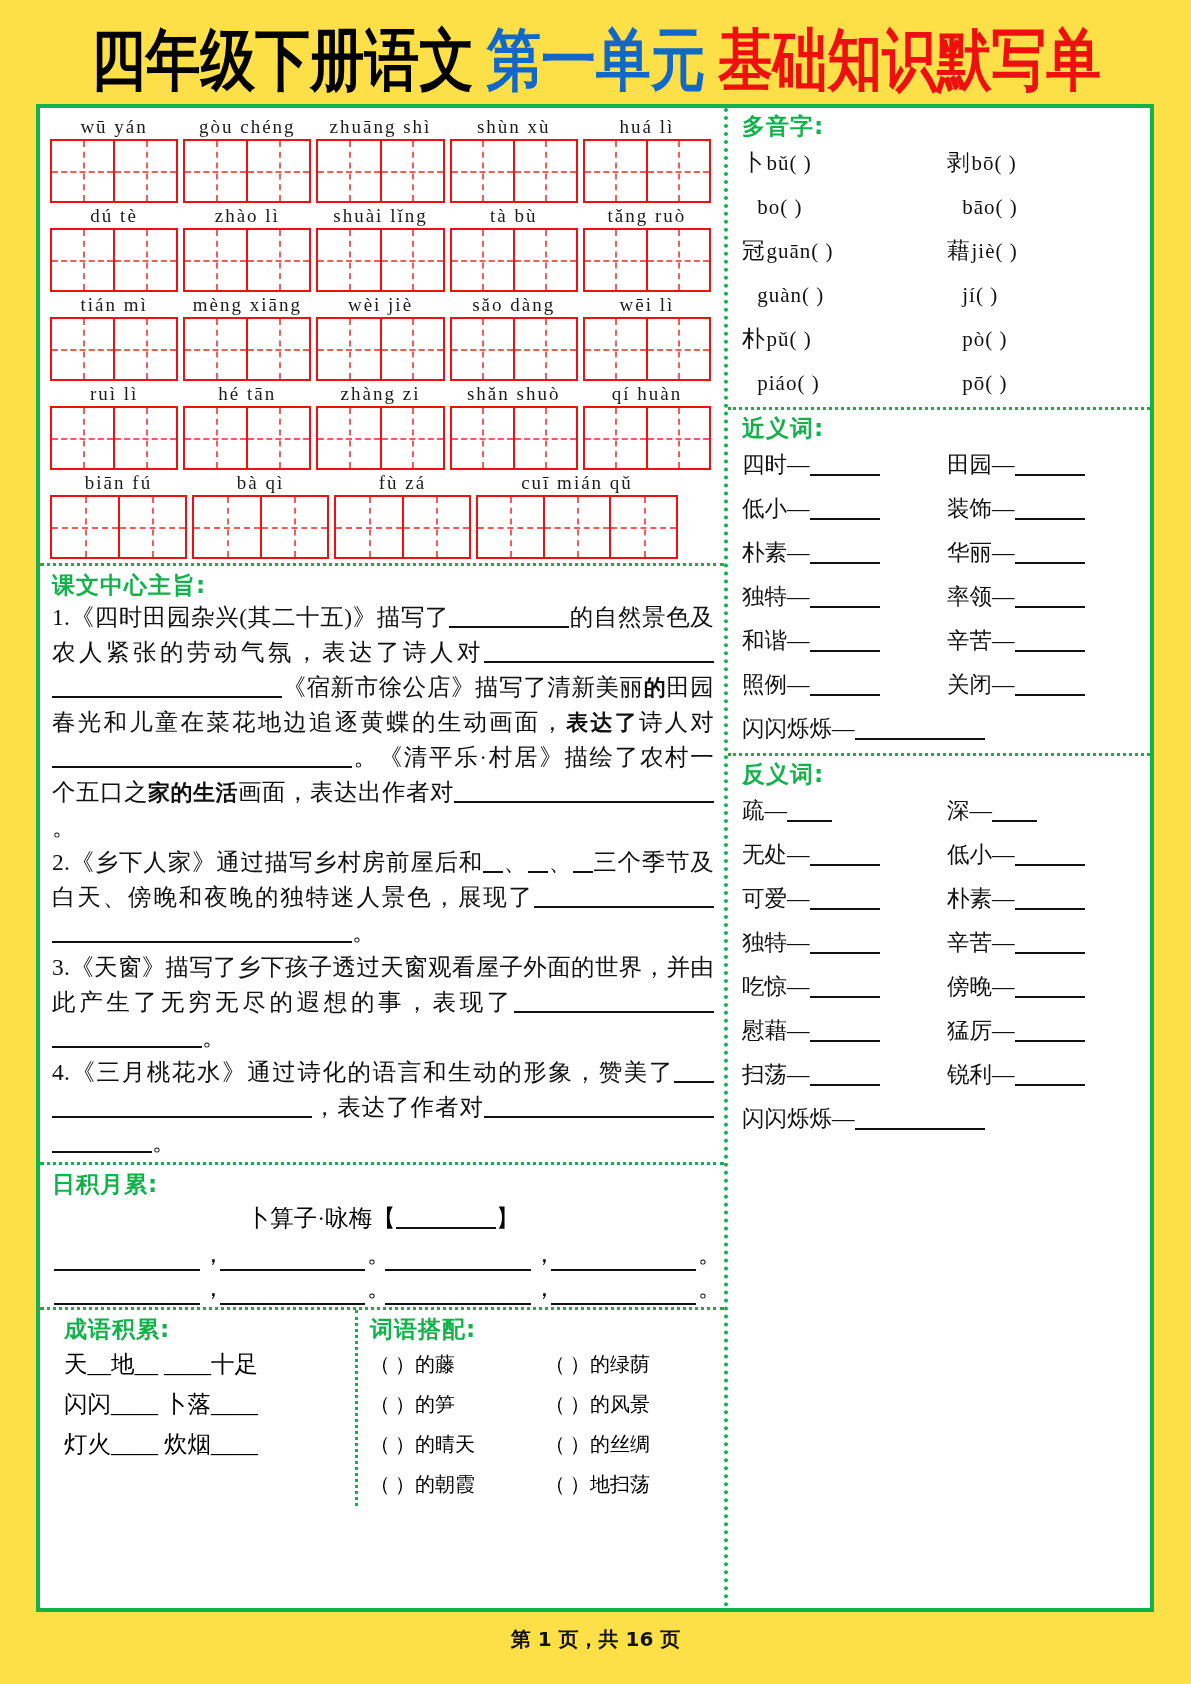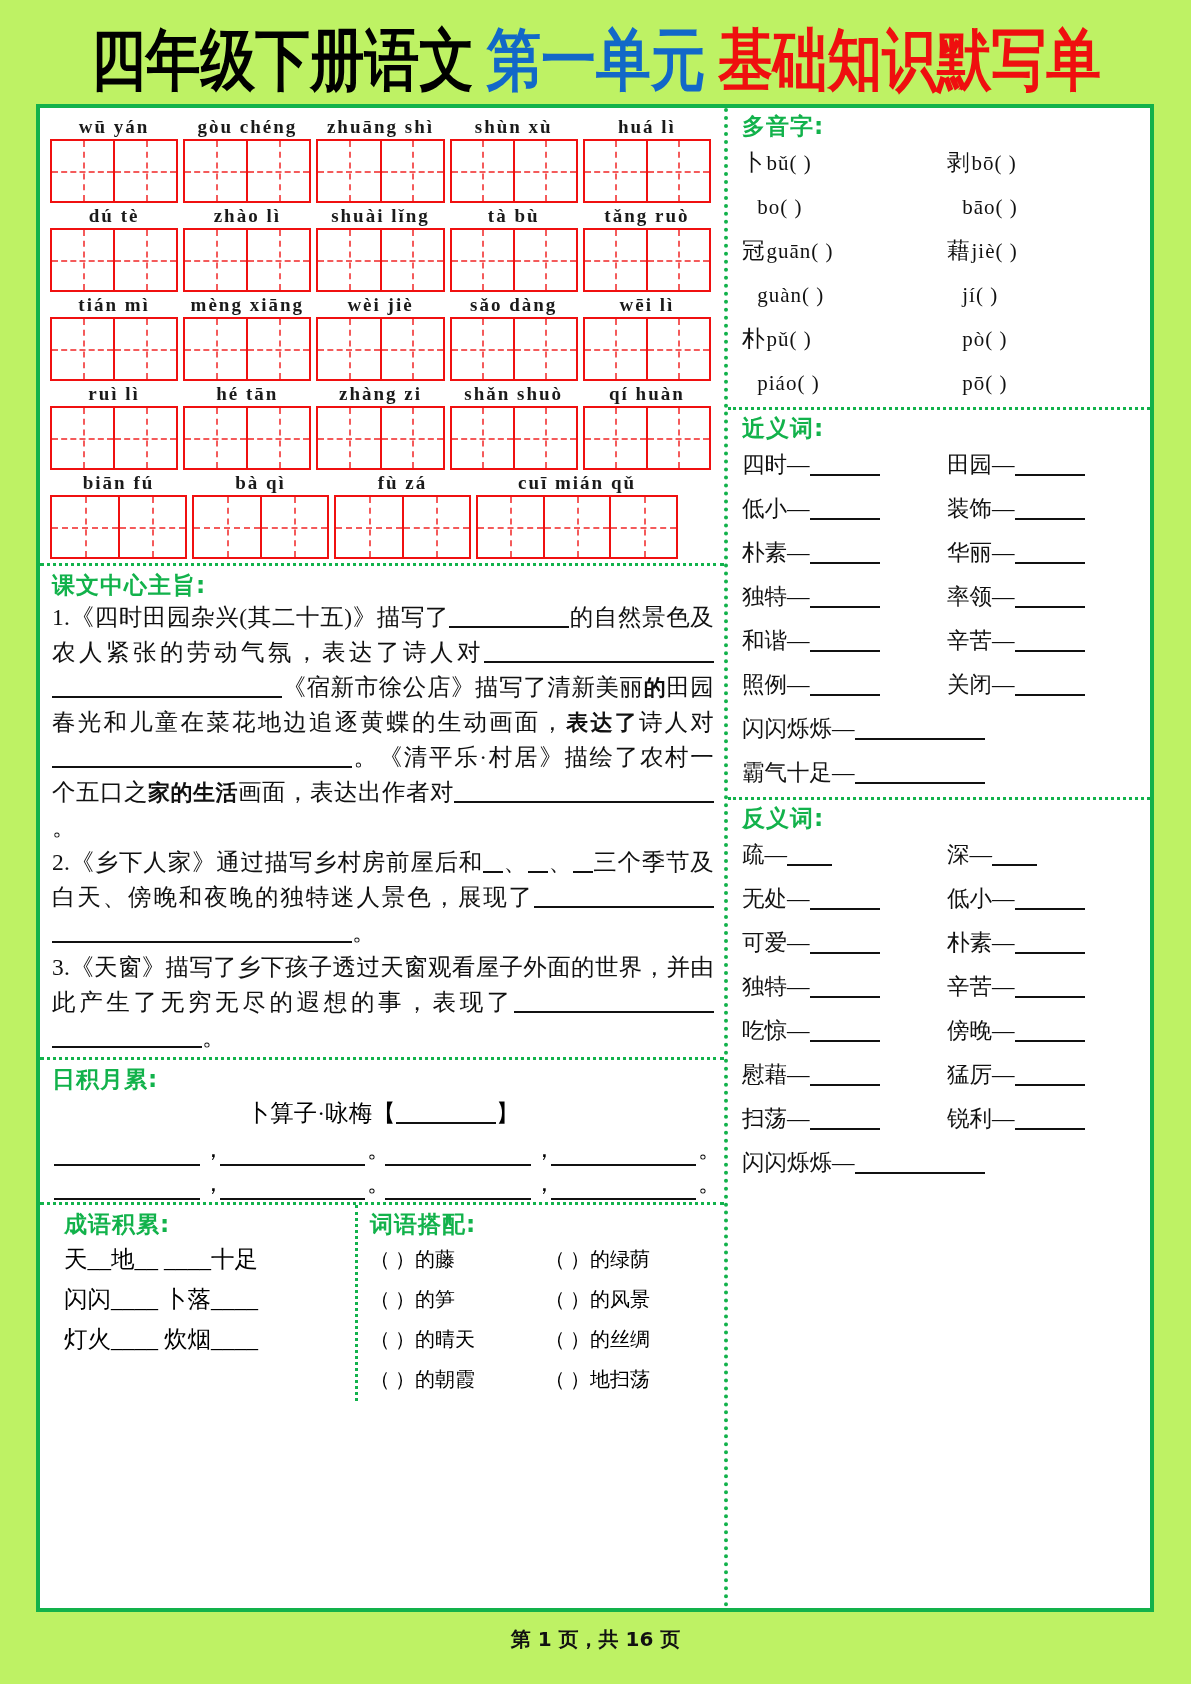--- a/index.html
+++ b/index.html
@@ -3,21 +3,21 @@
 <meta charset="utf-8">
 <style>
   * { box-sizing: border-box; margin: 0; padding: 0; }
   html, body {
     width: 1191px;
     height: 1684px;
     background: #fff;
     font-family: "Liberation Serif", "DejaVu Serif", serif;
     overflow: hidden;
   }
-  .page { position: relative; width: 1191px; height: 1684px; background: #bef264; }
+  .page { position: relative; width: 1191px; height: 1684px; background: #fde047; }
 
   
   .title {
     position: absolute;
     top: 28px; left: 0; width: 1191px;
     text-align: center;
     white-space: nowrap;
     font-family: "DejaVu Sans", sans-serif;
     font-weight: bold;
     font-size: 57px;
@@ -50,21 +50,21 @@
     font-weight: bold;
     font-size: 23px;
     line-height: 30px;
     letter-spacing: 1px;
   }
   .hdiv { border-top: 3px dotted #12b24b; }
 
   
   .pinyin-block { padding: 6px 8px 4px 10px; }
   .pin-row { display: flex; }
-  .pin-cellgrp { width: 137px; margin-right: 5px; font-weight: bold; }
+  .pin-cellgrp { width: 137px; margin-right: 5px; }
   .pin-cellgrp.w3 { width: 202px; }
   .pin-text {
     text-align: center;
     font-family: "Liberation Serif", serif;
     font-size: 19px;
     line-height: 25px;
     letter-spacing: 2px;
     white-space: nowrap;
     color: #1a1a1a;
   }
@@ -349,20 +349,23 @@
         <div class="sec-title">课文中心主旨:</div>
         <div class="btxt">
           1.《四时田园杂兴(其二十五)》描写了<span class="ul u120"></span>的自然景色及农人紧张的劳动气氛，表达了诗人对<span class="ul u230"></span><span class="ul u230"></span>《宿新市徐公店》描写了清新美丽<span class="b">的</span>田园春光和儿童在菜花地边追逐黄蝶的生动画面，<span class="b">表达了</span>诗人对<span class="ul u300"></span>。《清平乐·村居》描绘了农村一个五口之<span class="b">家的生活</span>画面，表达出作者对<span class="ul u260"></span>。
         </div>
         <div class="btxt">
           2.《乡下人家》通过描写乡村房前屋后和<span class="ul u20"></span>、<span class="ul u20"></span>、<span class="ul u20"></span>三个季节及白天、傍晚和夜晚的独特迷人景色，展现了<span class="ul u180"></span><span class="ul u300"></span>。
         </div>
         <div class="btxt">
           3.《天窗》描写了乡下孩子透过天窗观看屋子外面的世界，并由此产生了无穷无尽的遐想的事，表现了<span class="ul u200"></span><span class="ul u150"></span>。
         </div>
+        <div class="btxt">
+          4.《三月桃花水》通过诗化的语言和生动的形象，赞美了<span class="ul u40"></span><span class="ul u260"></span>，表达了作者对<span class="ul u230"></span><span class="ul u100"></span>。
+        </div>
       </div>
 
       <div class="hdiv"></div>
 
       <div class="body-sec">
         <div class="sec-title">日积月累:</div>
         <div class="poem-title">
           <span>卜算子·咏梅【</span><span class="ul u100"></span><span>】</span>
         </div>
         <div id="poemLines">
@@ -467,21 +470,20 @@
             </div>
             <div class="rl pairgrid">
               <div class="c1"><span>和谐—</span><span class="wline w70"></span></div>
               <div class="c2"><span>辛苦—</span><span class="wline w70"></span></div>
             </div>
             <div class="rl pairgrid">
               <div class="c1"><span>照例—</span><span class="wline w70"></span></div>
               <div class="c2"><span>关闭—</span><span class="wline w70"></span></div>
             </div>
             <div class="rl"><span>闪闪烁烁—</span><span class="wline w130"></span></div>
-            <div class="rl"><span>霸气十足—</span><span class="wline w130"></span></div>
           </div>
       </div>
 
       <div class="hdiv"></div>
 
       <div class="rail-sec">
         <div class="sec-title">反义词:</div>
         <div id="antRows">
             <div class="rl pairgrid">
               <div class="c1"><span>疏—</span><span class="wline w45"></span></div>

